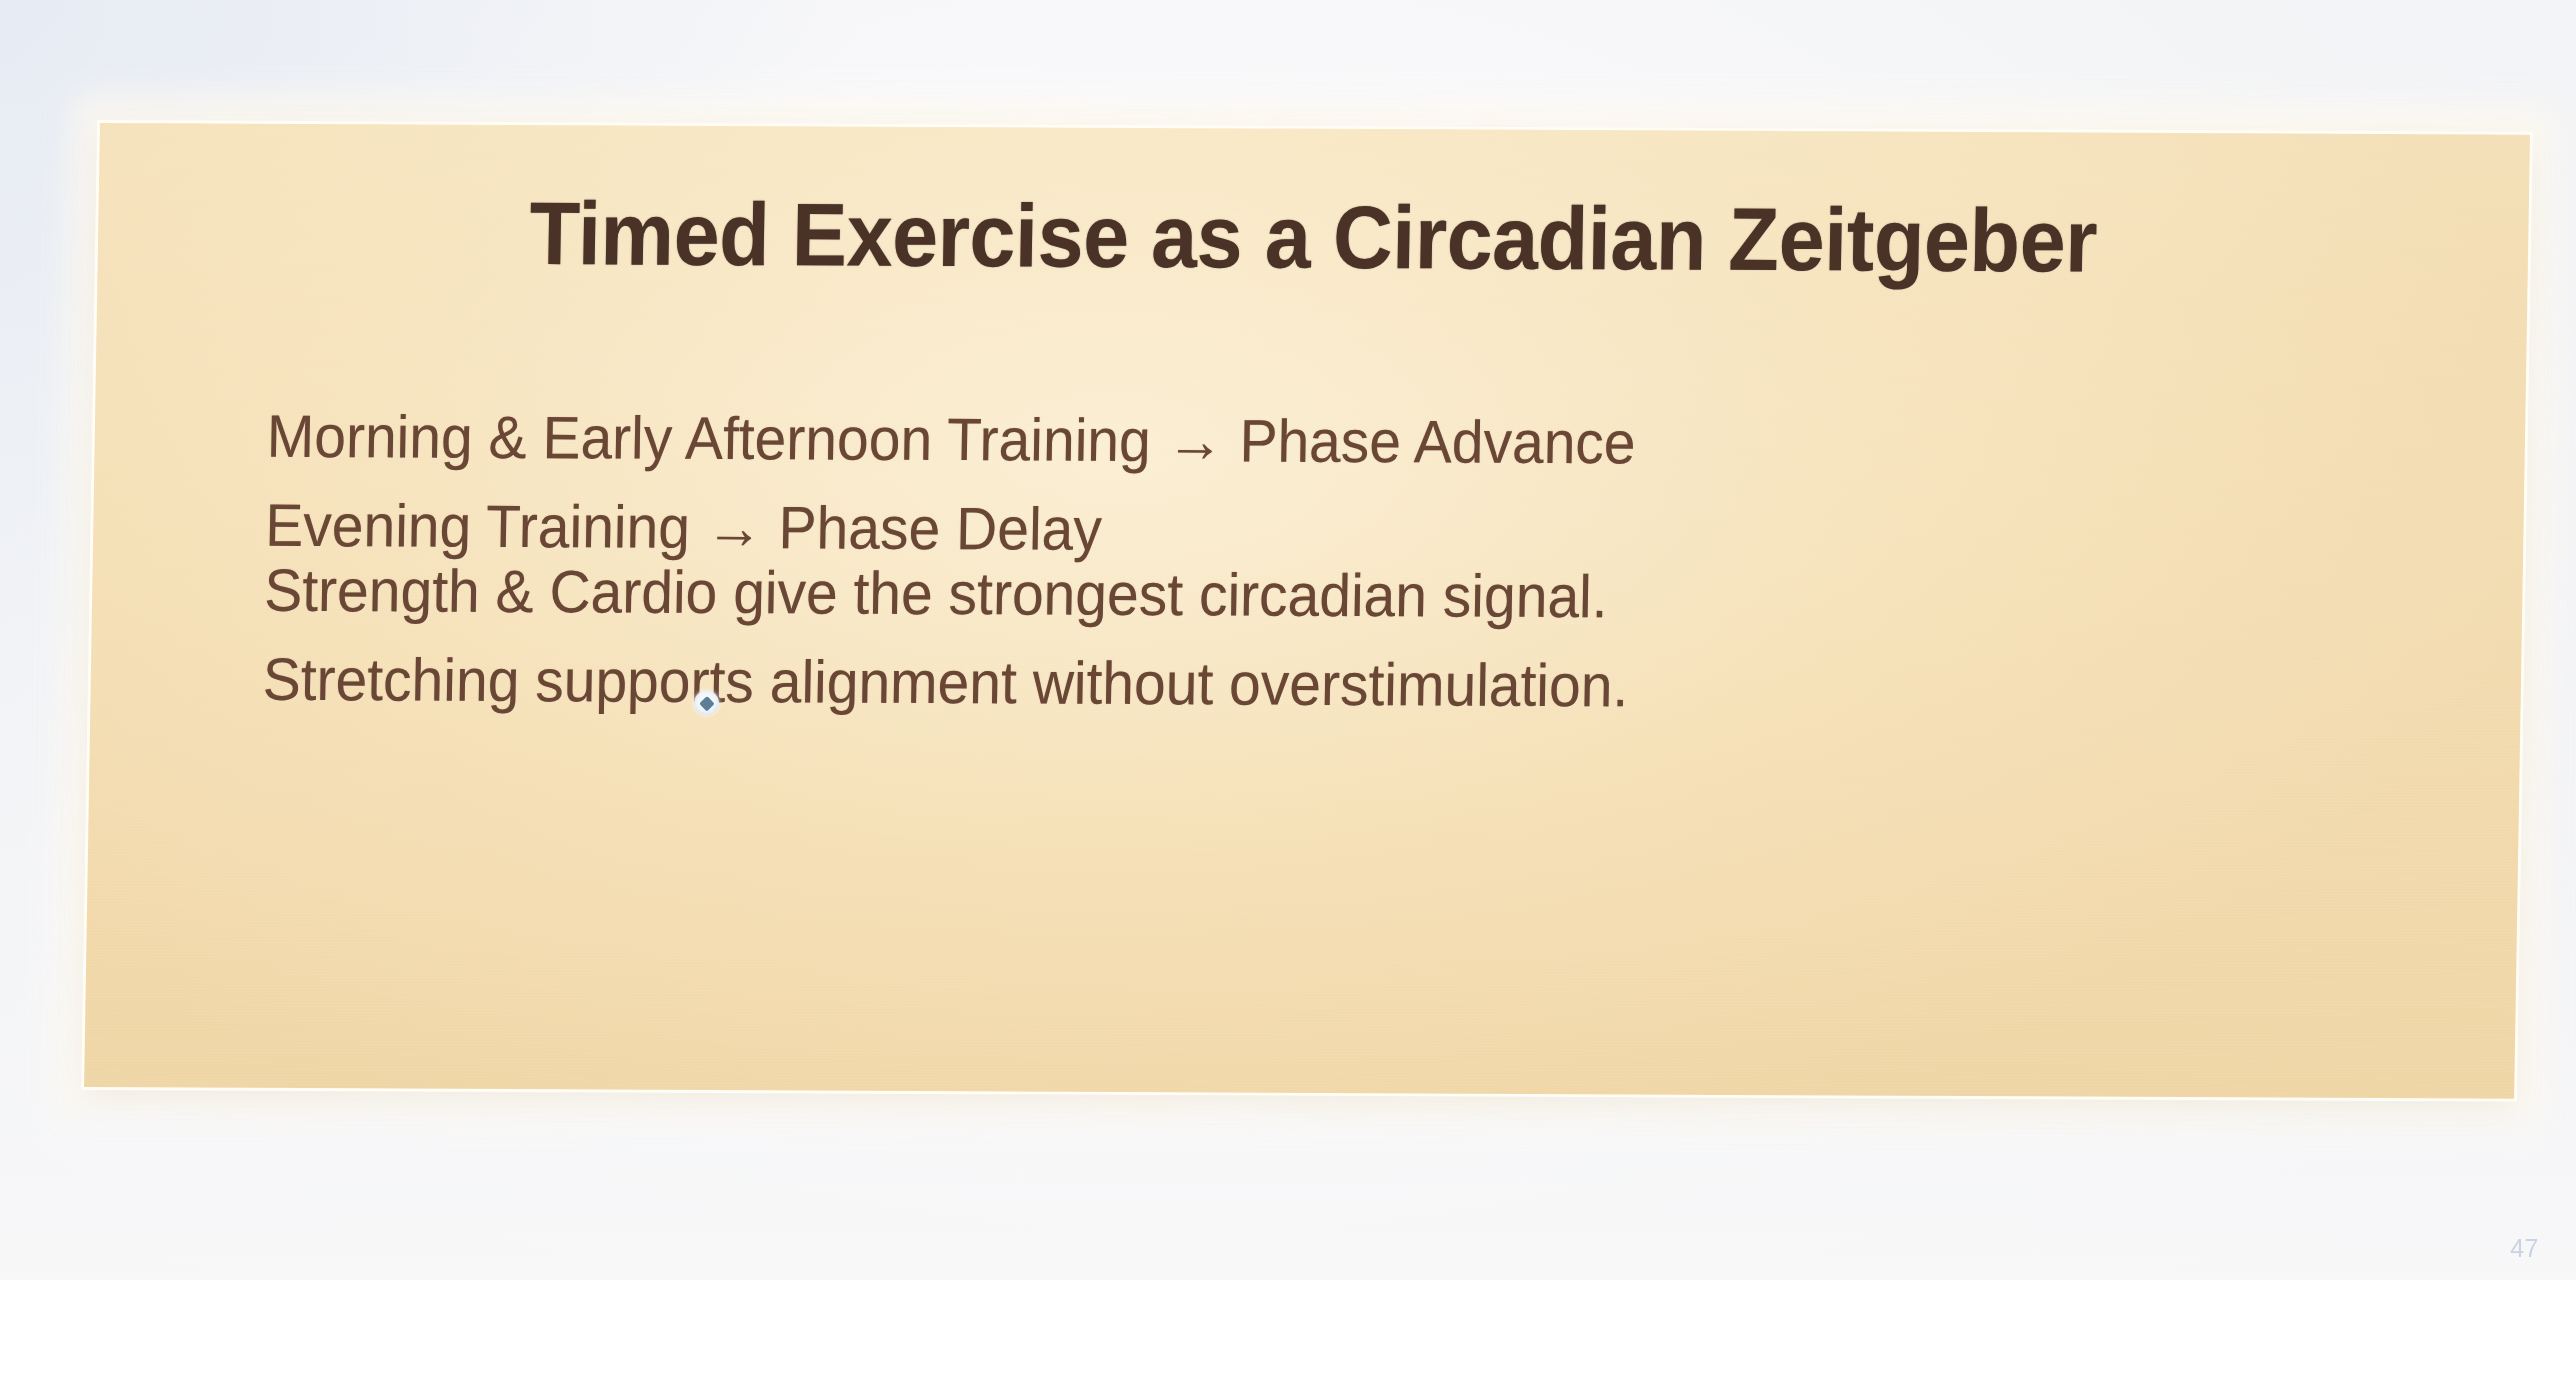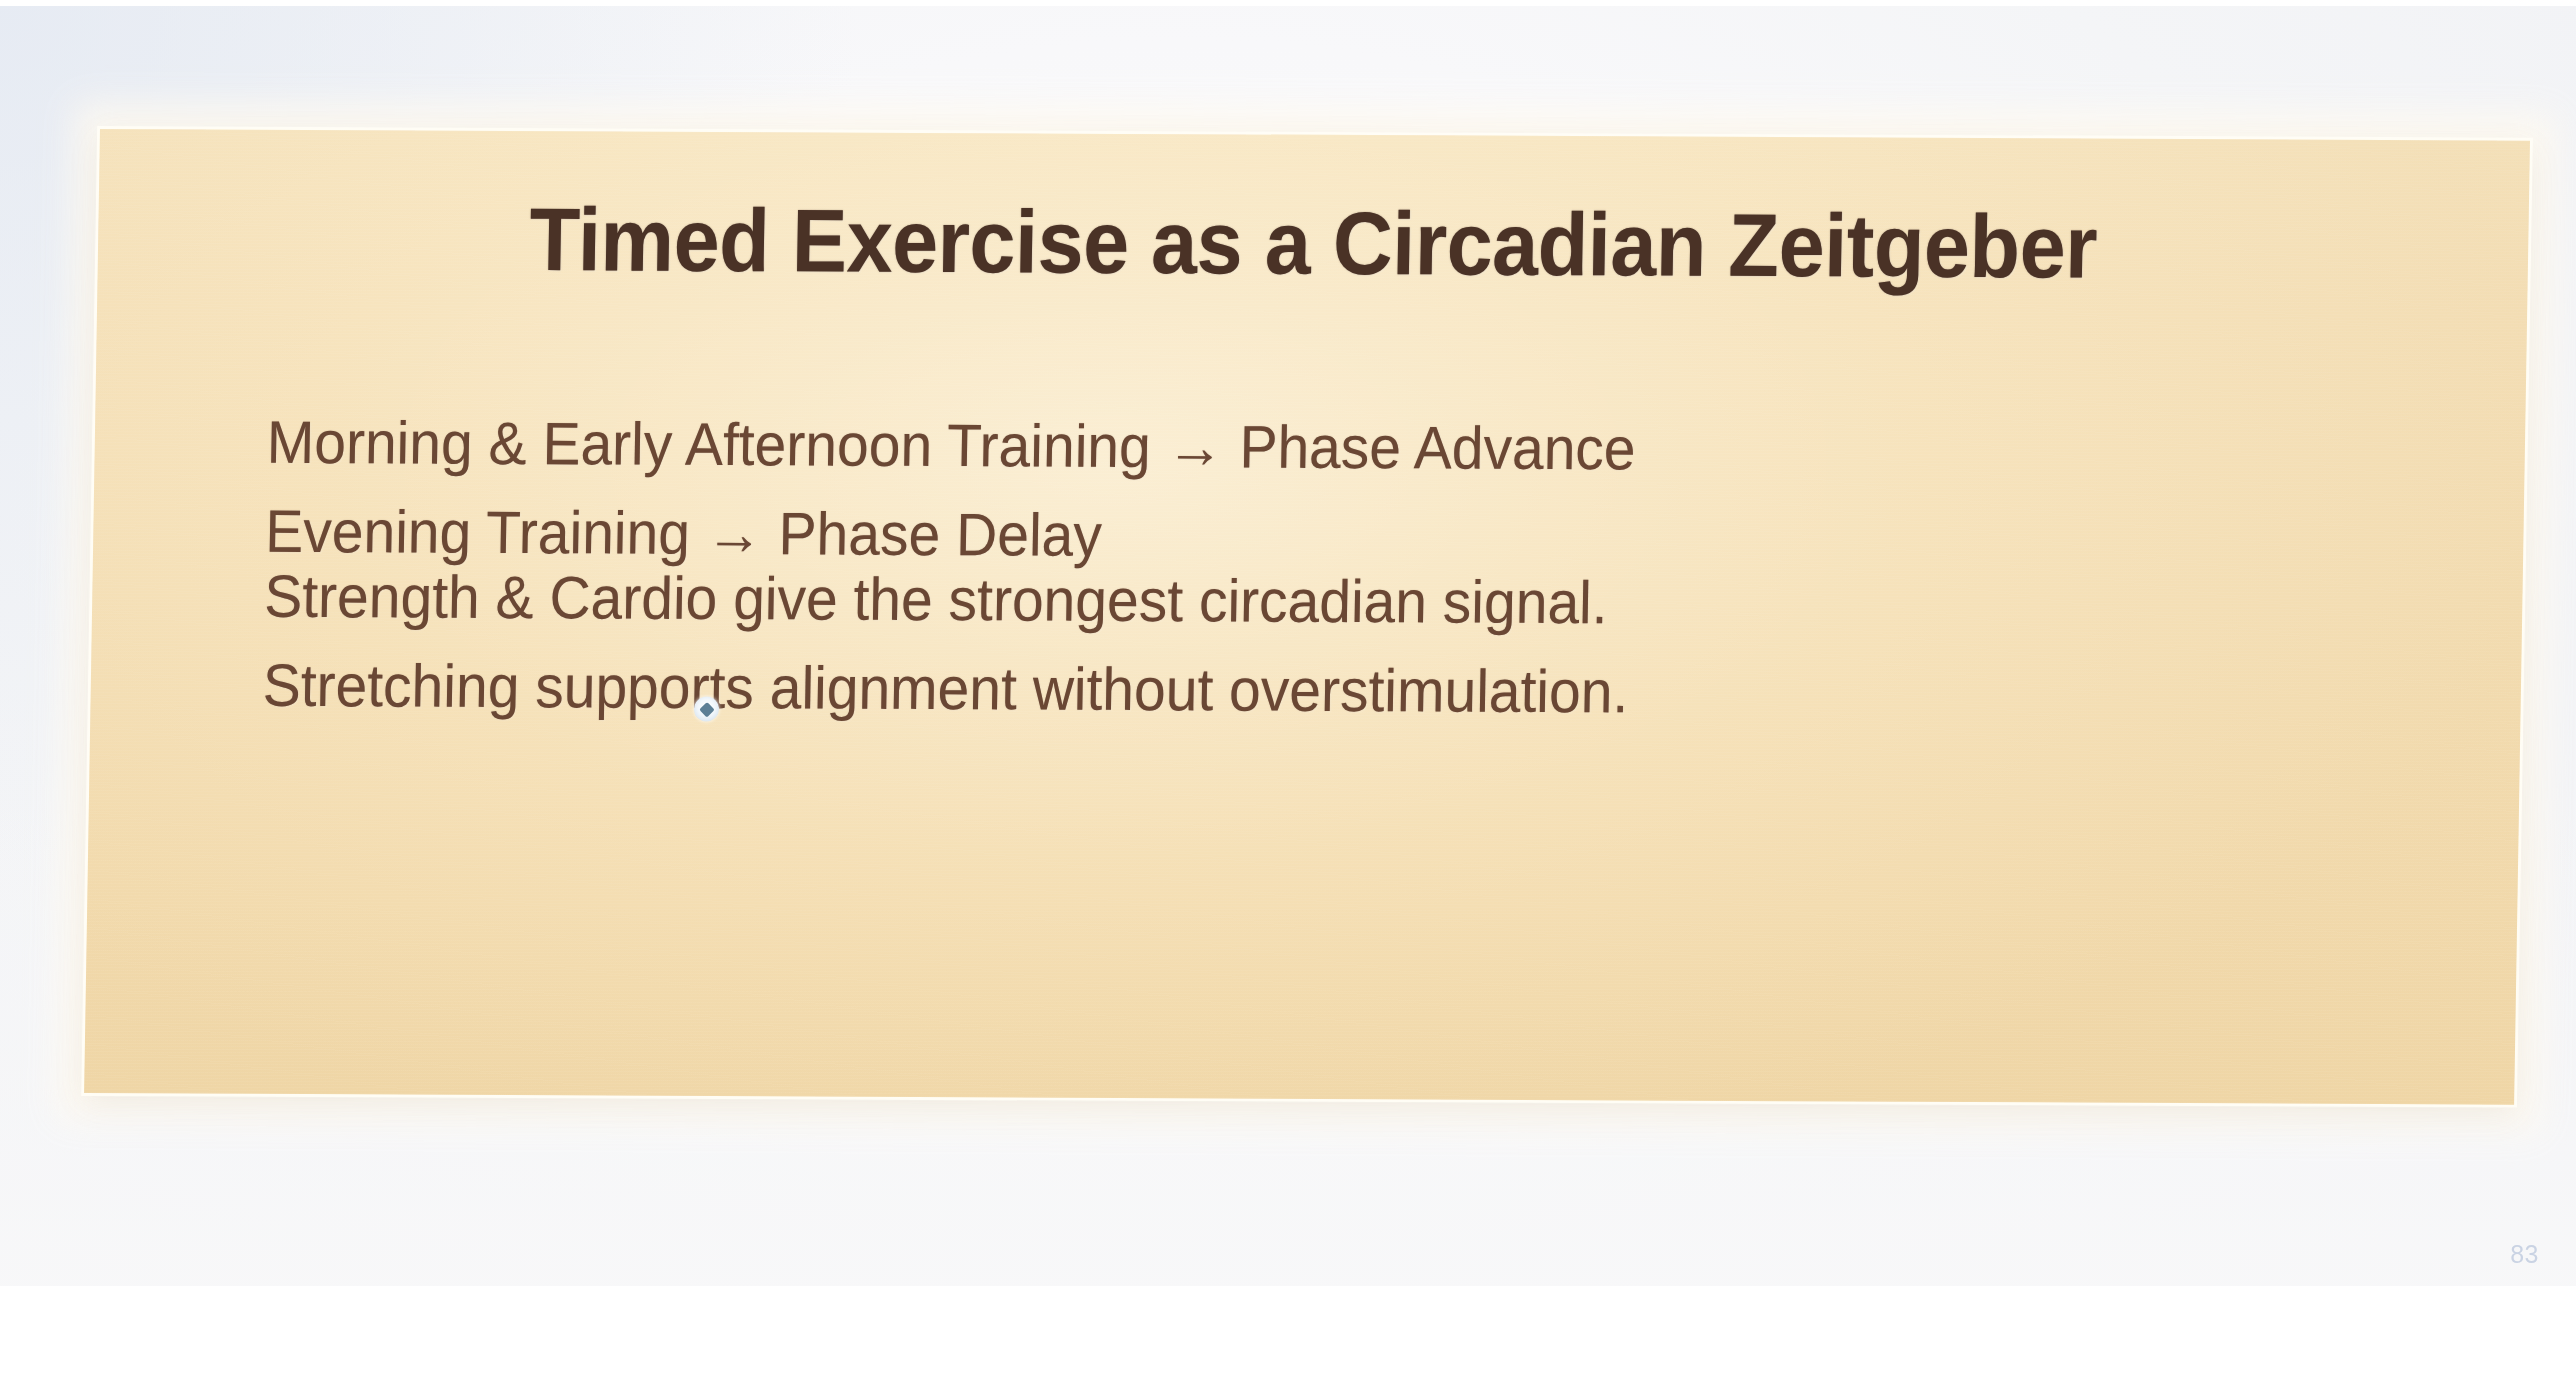--- a/index.html
+++ b/index.html
@@ -20,21 +20,20 @@
     position: relative;
     width: 2576px;
     height: 1280px;
     background:
       radial-gradient(ellipse 1638px 1060px at 46% 40%,
                       #fbfbfc 0%,
                       #f8f8fa 45%,
                       #f4f5f7 72%,
                       #f2f3f6 100%);
     overflow: hidden;
-    margin-top: 6px;
   }
   
   #wall-tint-left {
     position: absolute;
     left: 0; top: 0;
     width: 867px; height: 867px;
     background: radial-gradient(ellipse at 0% 0%, rgba(226,232,242,0.75) 0%, rgba(226,232,242,0) 70%);
     pointer-events: none;
   }
   
@@ -226,16 +225,16 @@
       </div>
 
       <div id="pointer-cursor">
         <div class="halo"></div>
         <div class="core"></div>
       </div>
 
     </div>
   </div>
 
-  <div id="page-number">83</div>
+  <div id="page-number">47</div>
 
 </div>
 
 
 </body></html>

